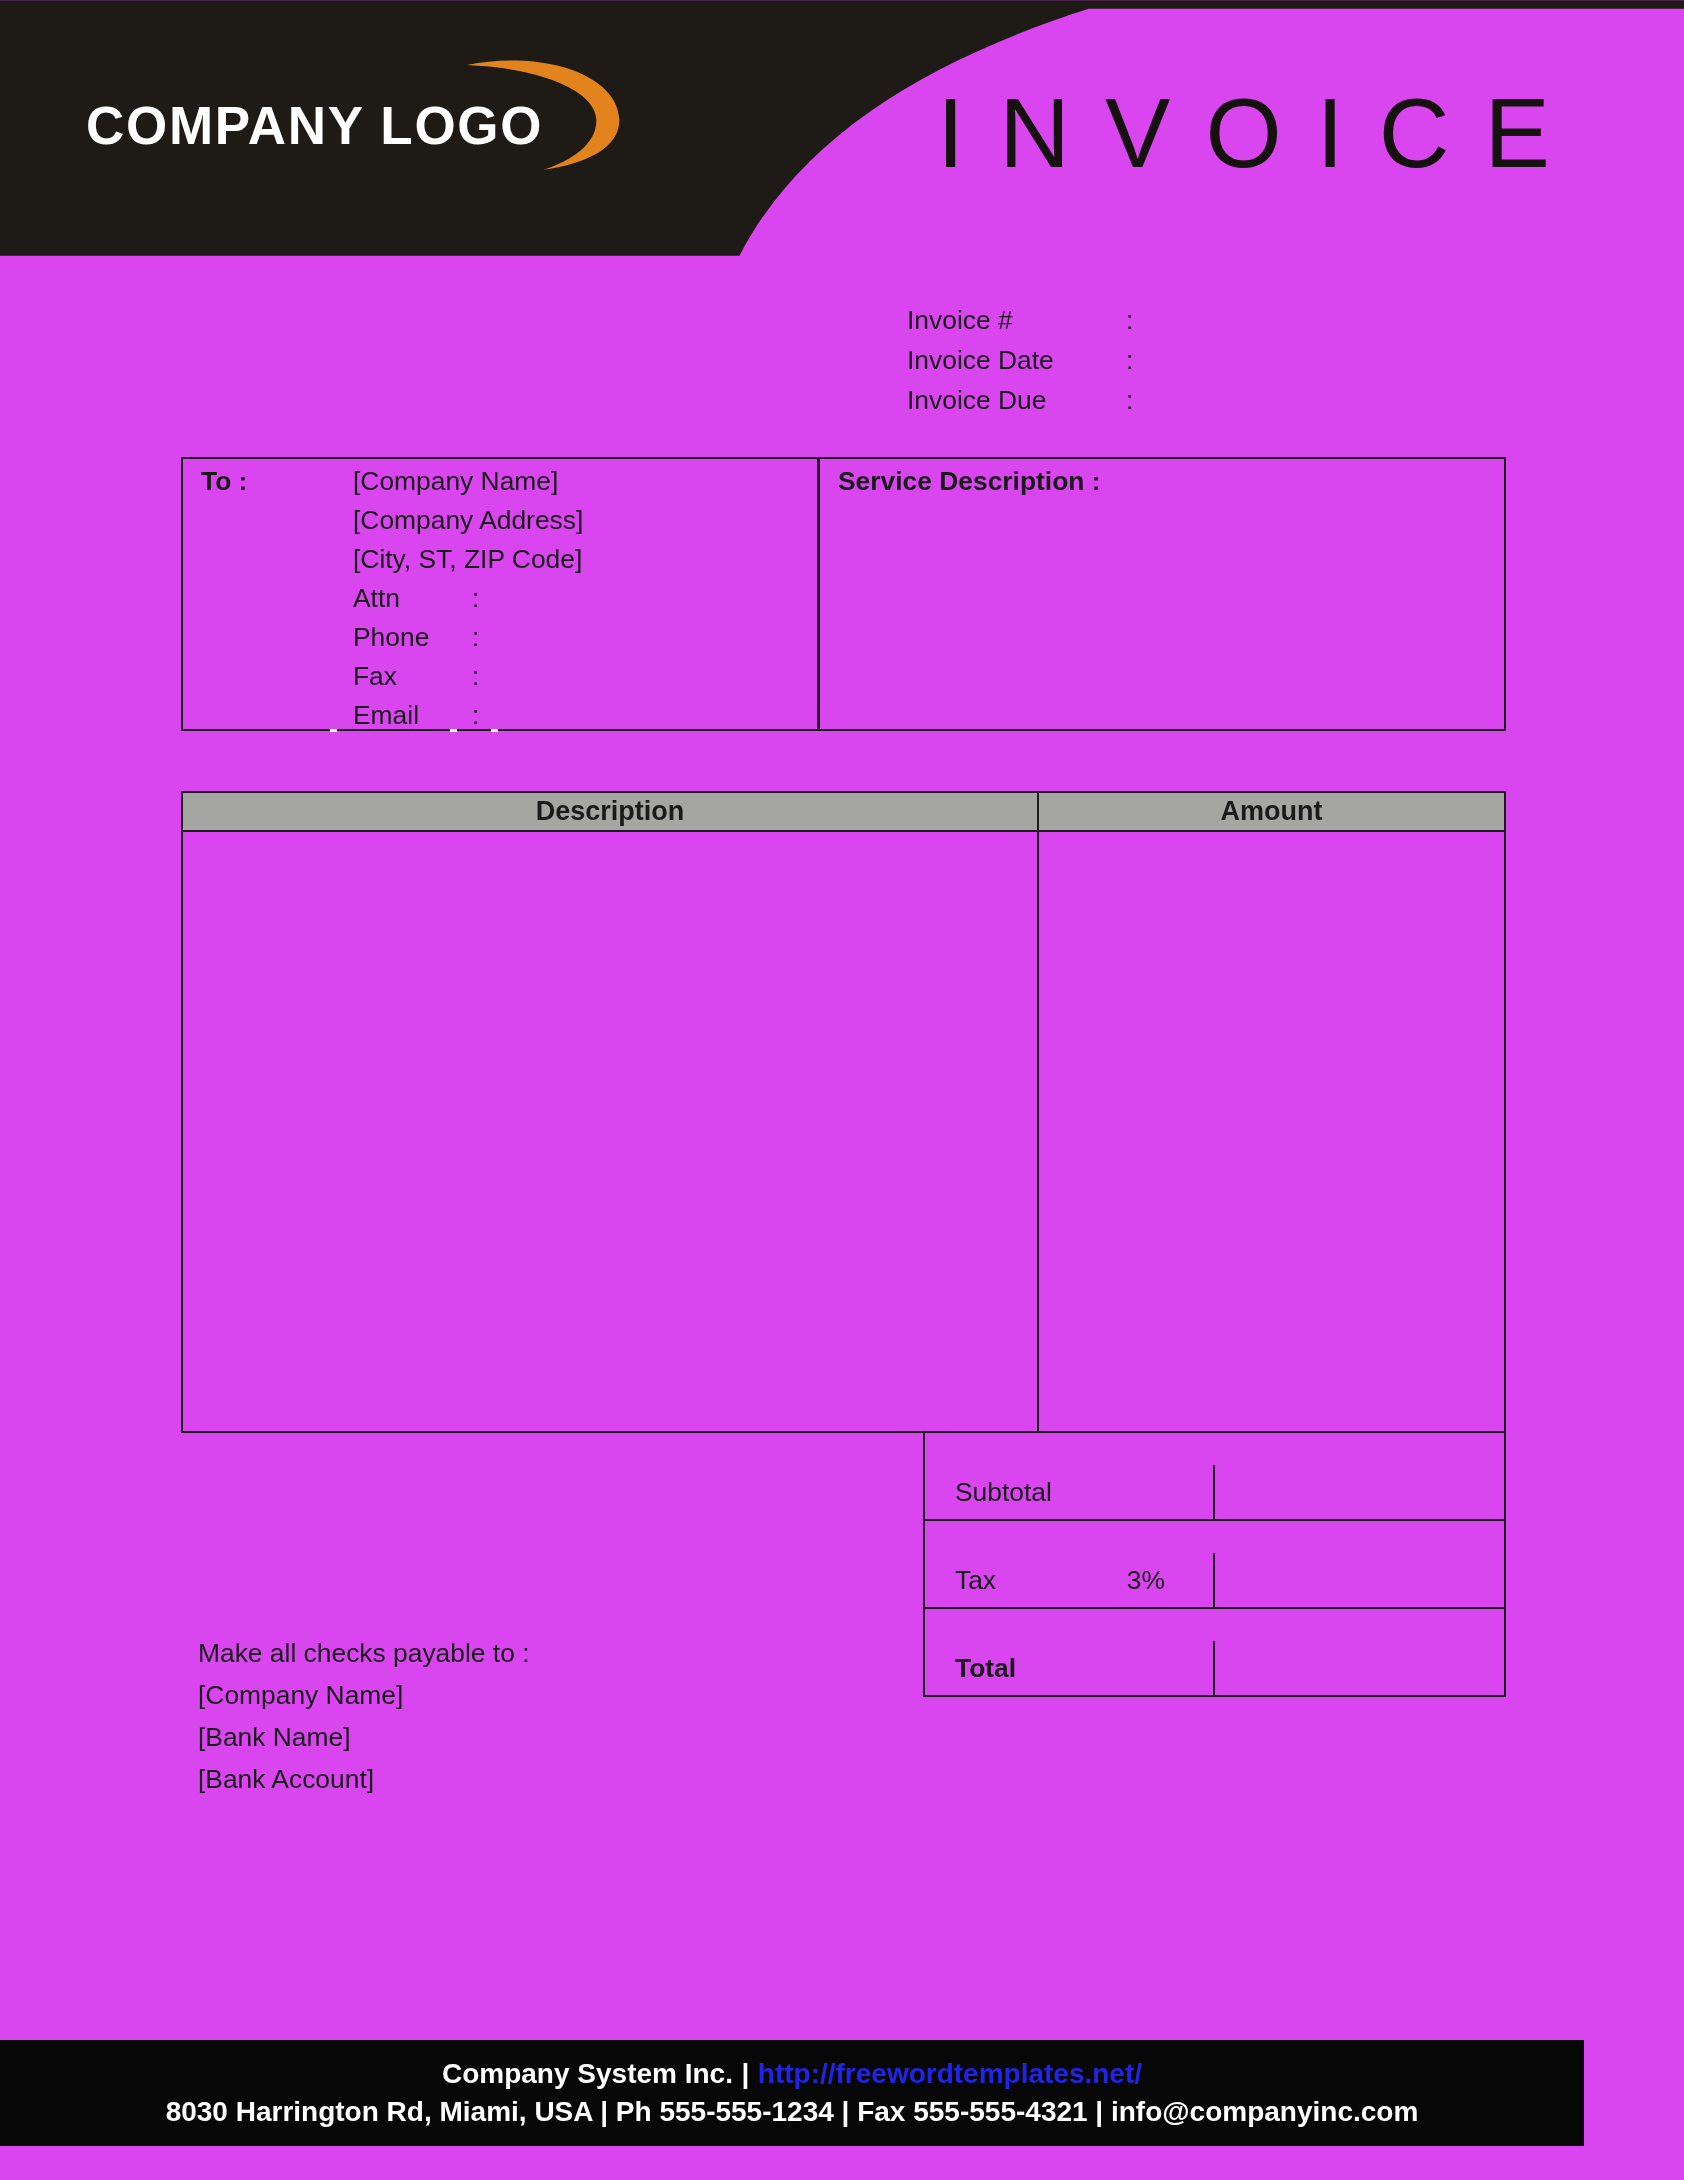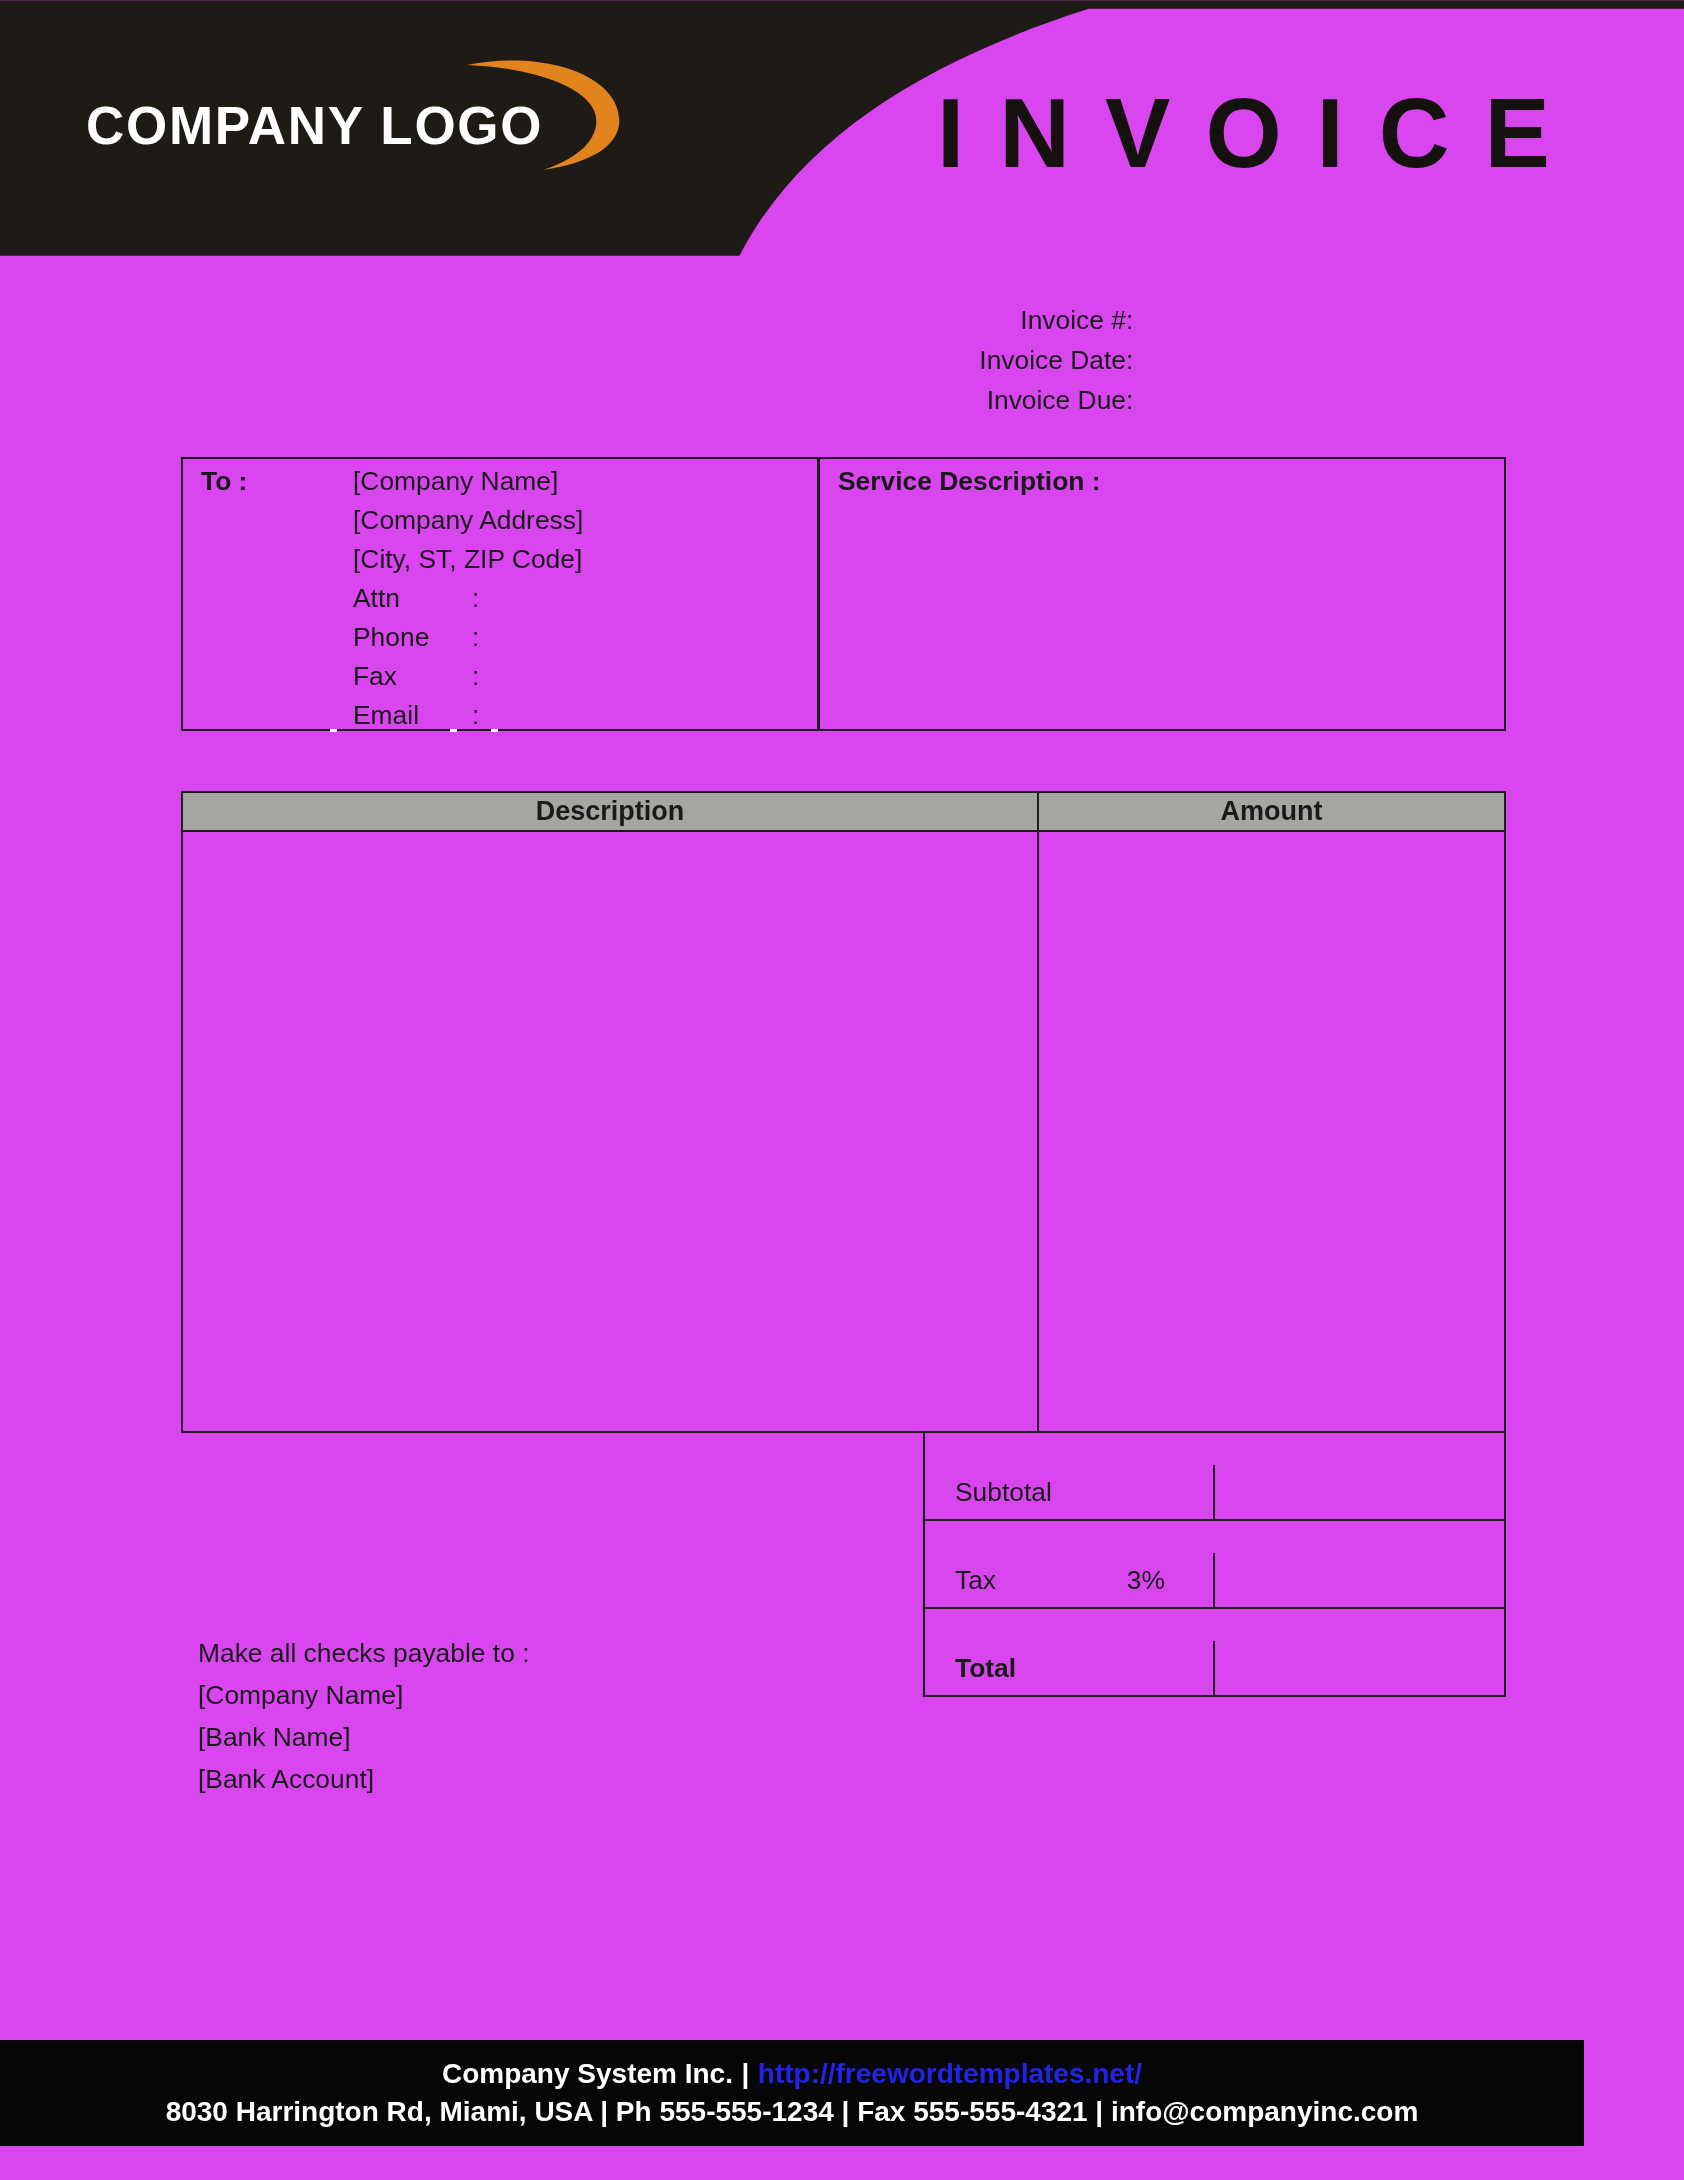--- a/index.html
+++ b/index.html
@@ -25,38 +25,38 @@
     font-weight: bold;
     letter-spacing: 1.7px;
     color: #ffffff;
     white-space: nowrap;
   }
   .invoice-title {
     position: absolute;
     top: 84px;
     right: 100px;
     font-size: 98px;
-    font-weight: bold;
+    font-weight: normal;
     letter-spacing: 35px;
     line-height: 1;
     color: #14110e;
     white-space: nowrap;
     margin-left: 44px;
   }
 
   
   .invoice-meta {
     position: absolute;
     left: 907px;
     top: 300px;
     font-size: 26.4px;
     line-height: 40px;
   }
   .meta-row { white-space: nowrap; }
-  .meta-label { display: inline-block; width: 219px; text-align: right; }
+  .meta-label { display: inline-block; width: 219px; }
   .meta-colon { display: inline-block; }
   .meta-value { display: inline-block; min-width: 102px; }
 
   
   .to-box {
     position: absolute;
     left: 181px;
     top: 457px;
     width: 1325px;
     height: 274px;

